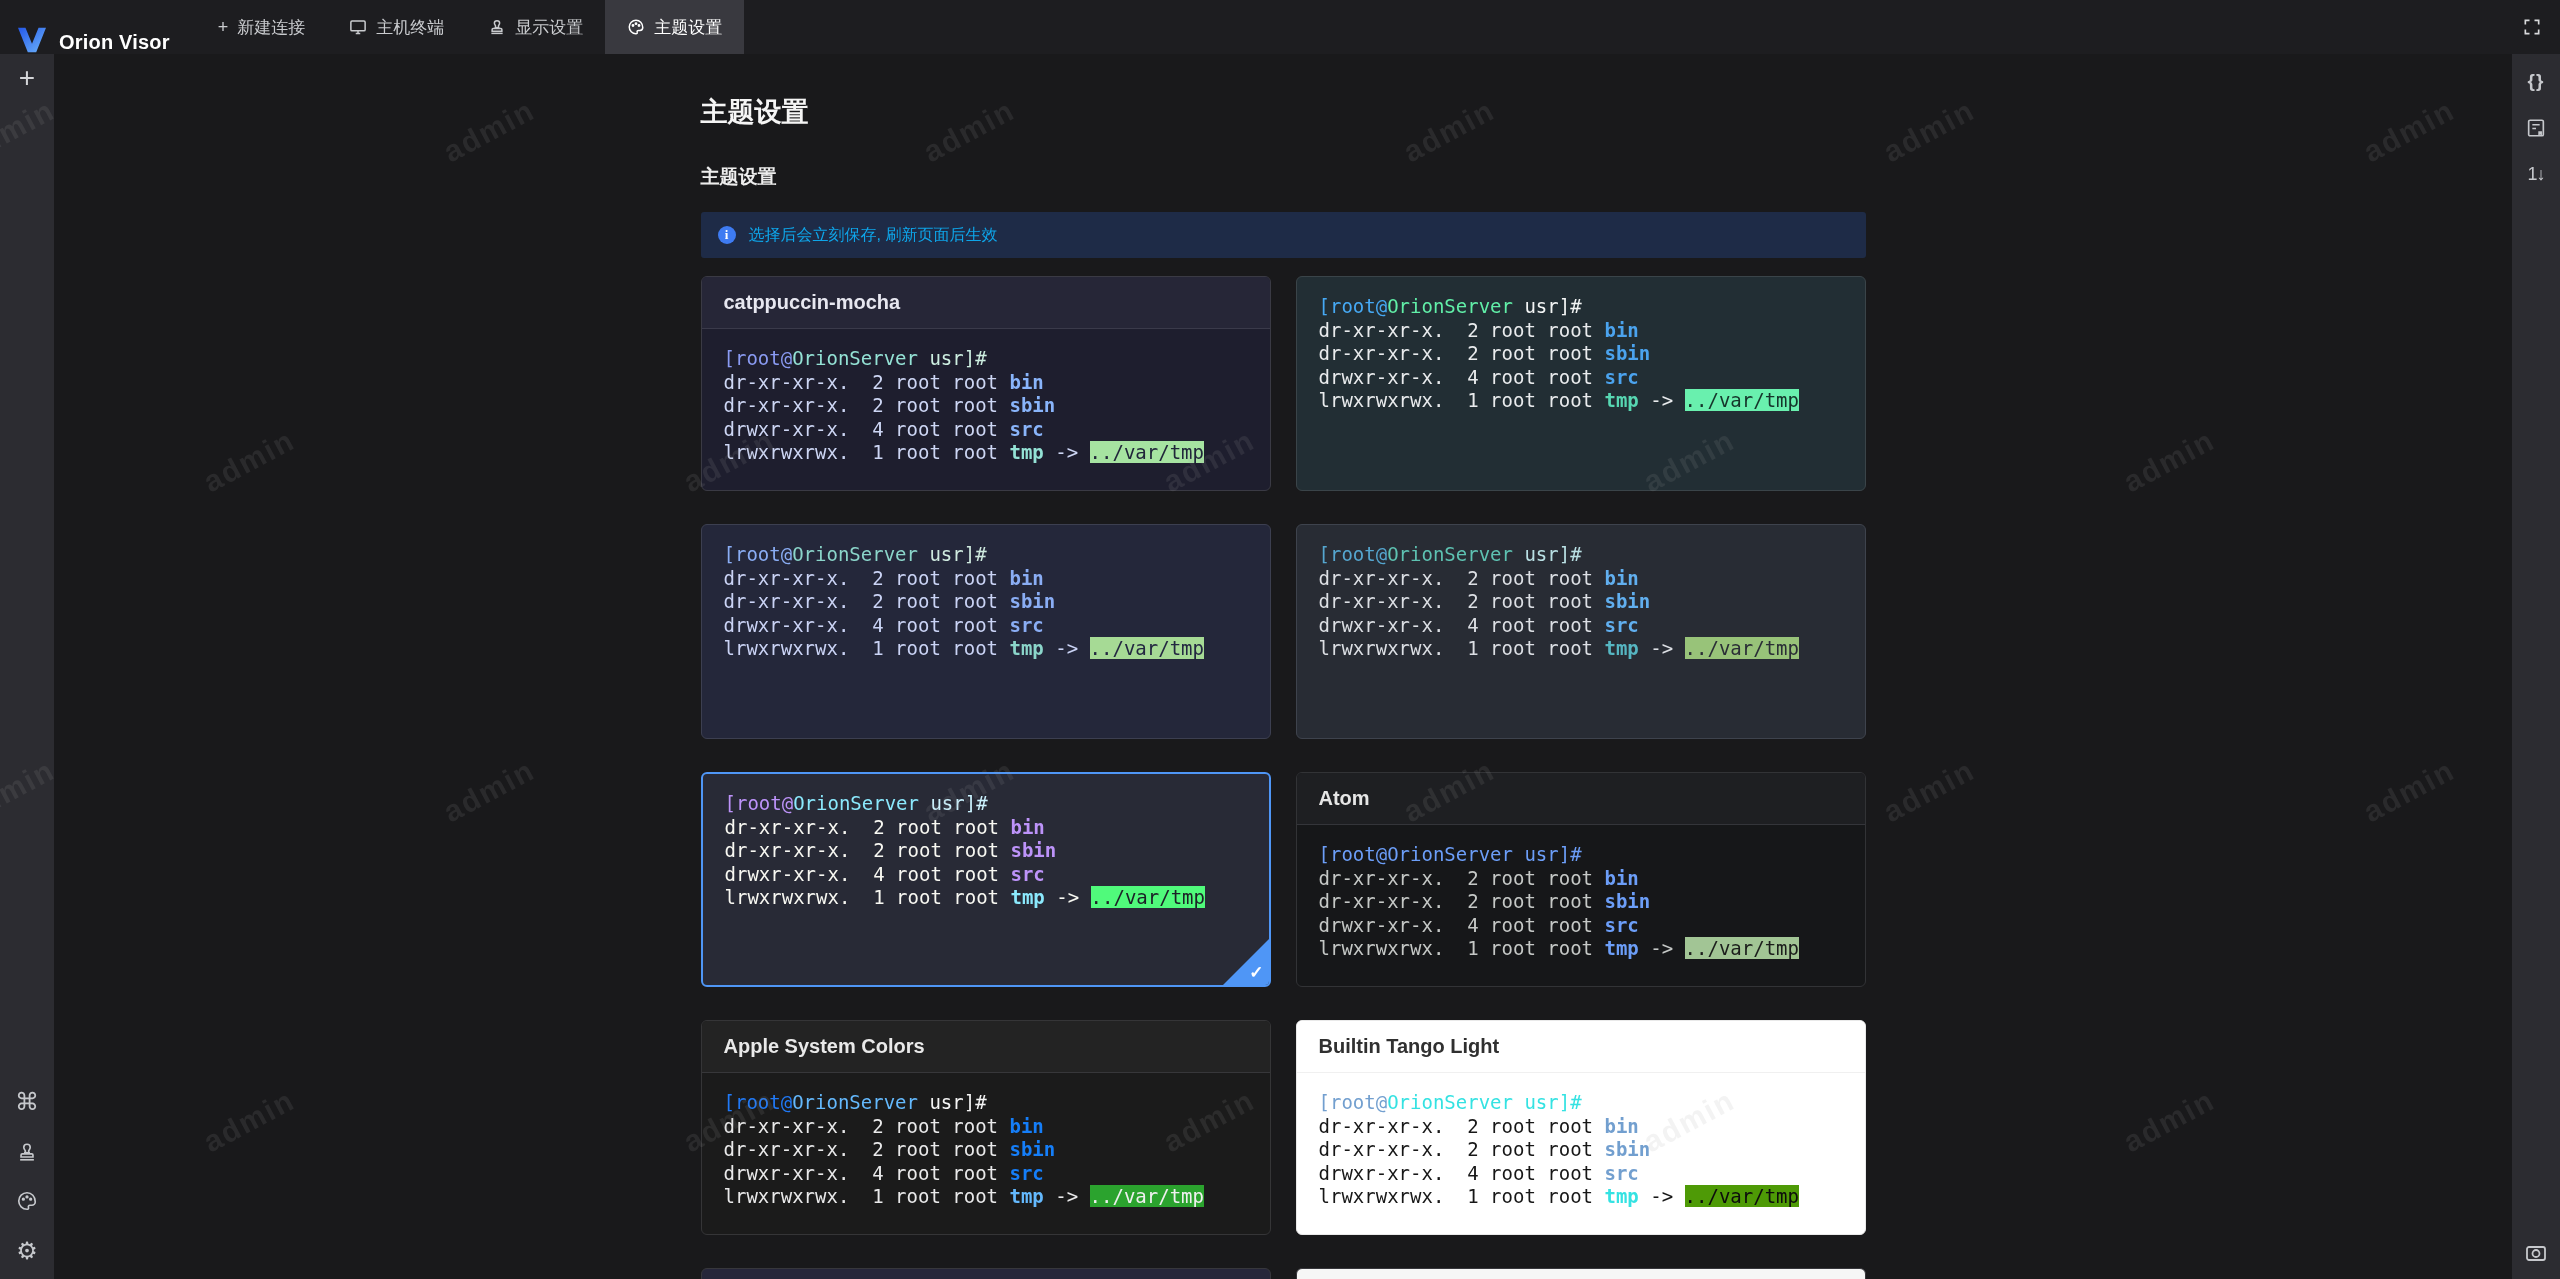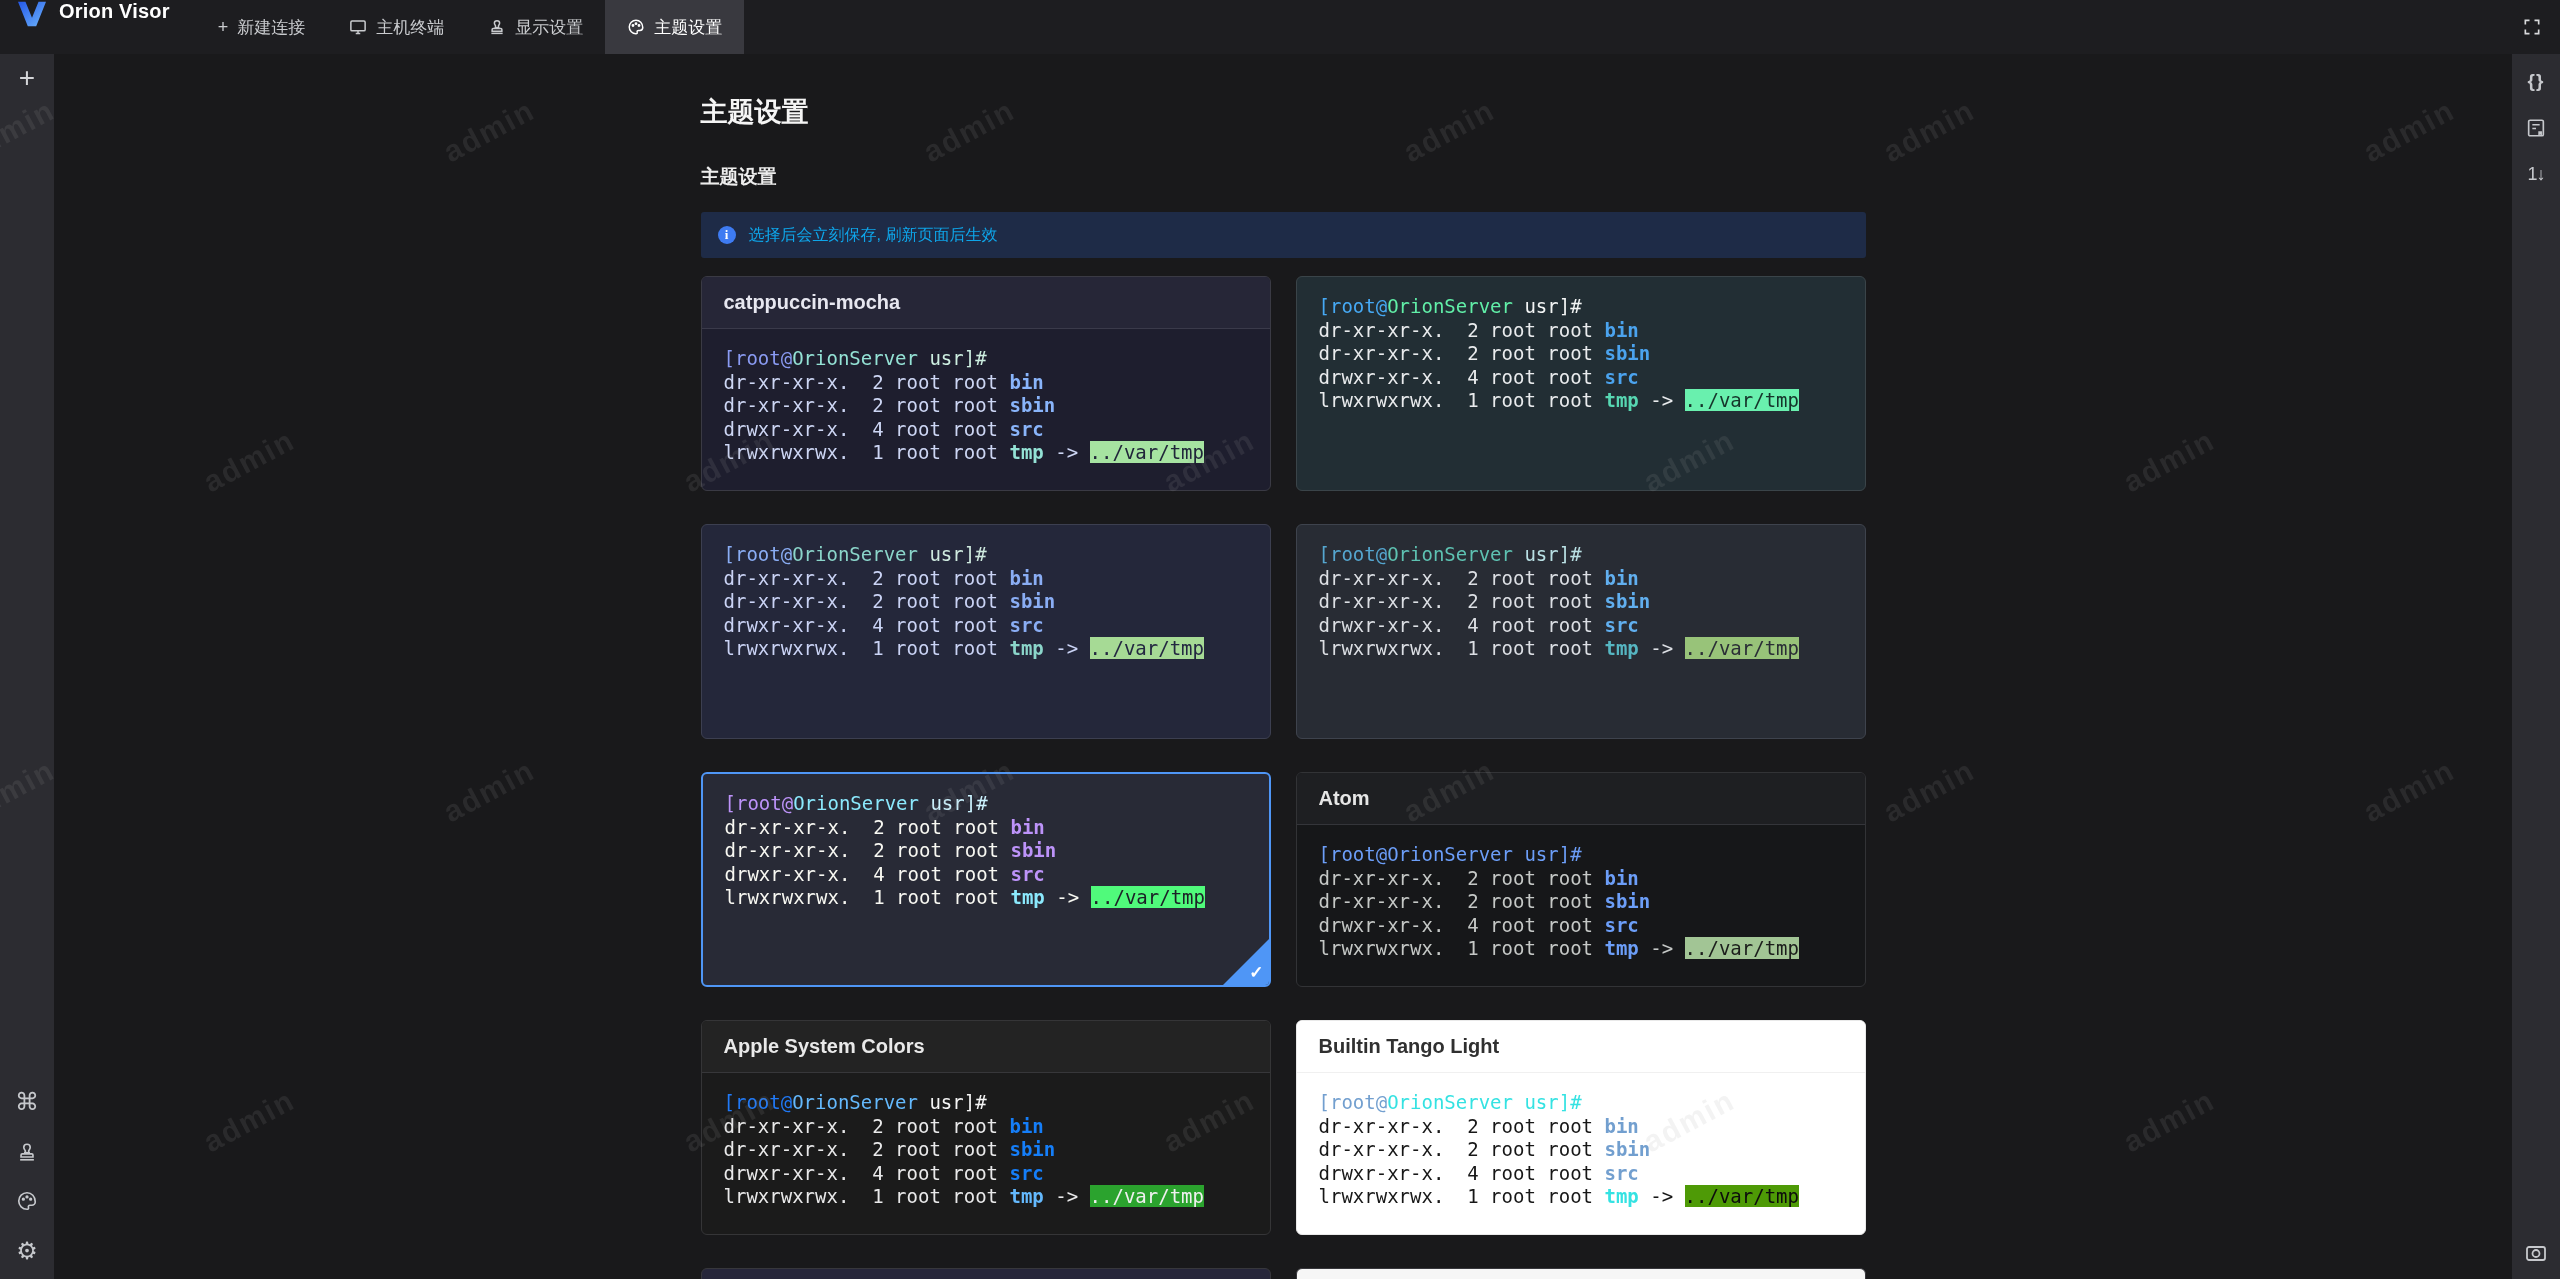--- a/index.html
+++ b/index.html
@@ -4,21 +4,21 @@
 <style>
   html,body{margin:0;padding:0;}
   body{
     width:2560px;height:1279px;overflow:hidden;position:relative;
     background:#19191b;font-family:"Liberation Sans",sans-serif;
     -webkit-font-smoothing:antialiased;
   }
   
   .topbar{position:absolute;top:0;left:0;width:2560px;height:54px;background:#1d1d20;
     display:flex;align-items:stretch;z-index:30;}
-  .brand{display:flex;align-items:flex-start;gap:11px;padding:0 26px 0 16px;}
+  .brand{display:flex;align-items:flex-end;gap:11px;padding:0 26px 0 16px;}
   .brand-title{color:#ffffff;font-weight:bold;font-size:20px;letter-spacing:.2px;}
   .tab{display:flex;align-items:center;gap:9px;padding:0 22px;color:#c9cbce;font-size:17px;cursor:pointer;}
   .tab.active{background:#39393f;color:#ffffff;}
   .tab-ic{display:flex;align-items:center;font-size:18px;line-height:1;}
   .topbar-spacer{flex:1;}
   .fs-btn{width:56px;display:flex;align-items:center;justify-content:center;color:#d8d9db;cursor:pointer;}
   
   .lsb{position:absolute;top:54px;left:0;width:54px;height:1225px;background:#2c2c31;
     display:flex;flex-direction:column;align-items:center;z-index:20;}
   .plus-btn{margin-top:10px;font-size:28px;font-weight:300;color:#d4d5d8;cursor:pointer;line-height:1;}

